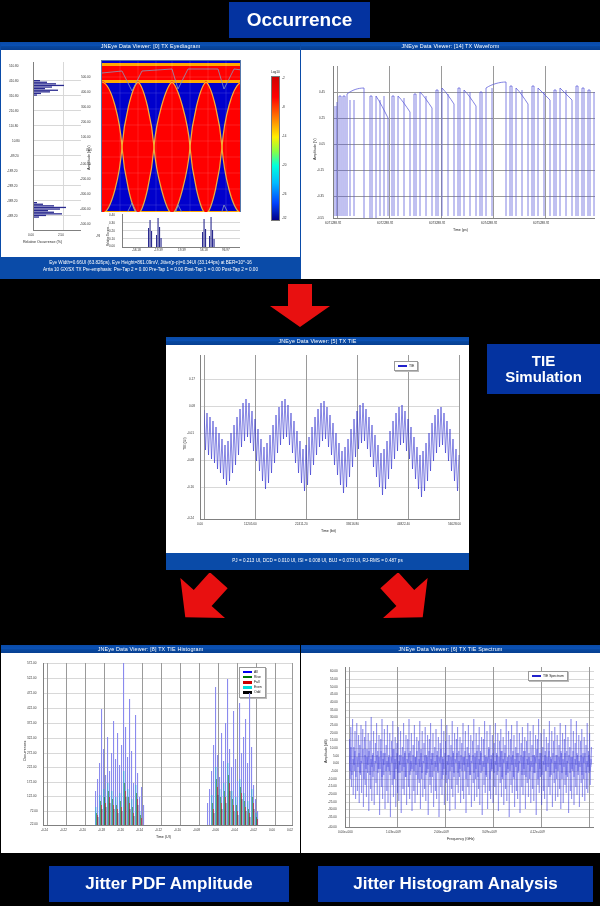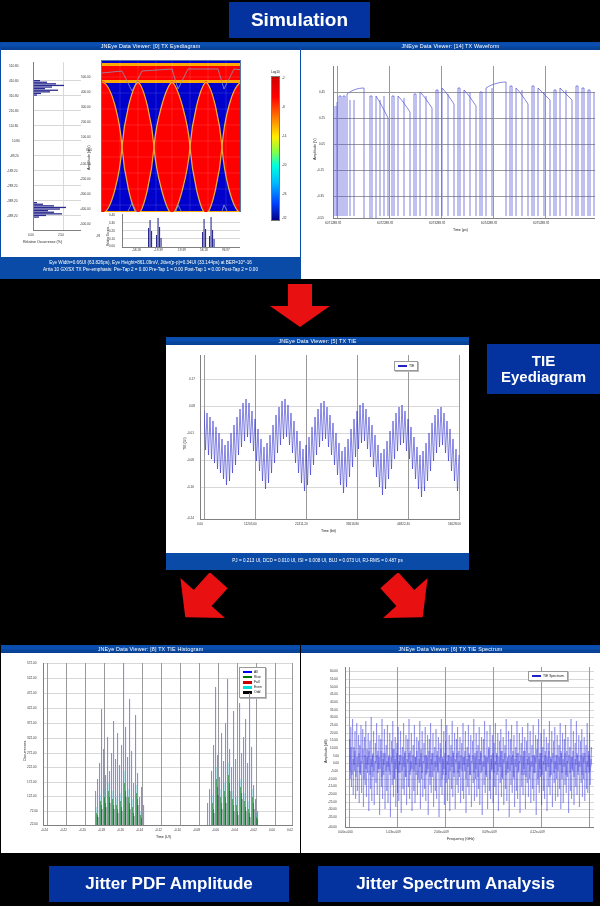--- a/index.html
+++ b/index.html
@@ -38,21 +38,21 @@
   }
   .legend .row { display:flex; align-items:center; gap:2px; white-space:nowrap; }
   .legend .swatch { width:9px; height:1.4px; display:inline-block; }
   .arrow { position:absolute; }
   .simbg { position:absolute; background:#fff; }
 </style>
 </head>
 <body>
 
 <div class="label-box" style="left:229px; top:2px; width:141px; height:36px; font-size:19px;">
-  <span>Simulation</span>
+  <span>Occurrence</span>
 </div>
 
 <div class="simbg" style="left:0; top:42px; width:600px; height:237px; background:#0a4ba8;"></div>
 
 <div class="panel" style="left:1px; top:42px; width:299px; height:215px;">
   <div class="titlebar">JNEye Data Viewer: [0] TX Eyediagram</div>
   <div class="plotarea" style="width:299px;height:207px;">
 
     <div class="axisline" style="left:32px;top:12px;width:1px;height:168px;"></div>
     <div class="axisline" style="left:32px;top:180px;width:48px;height:1px;"></div>
@@ -310,21 +310,21 @@
     <div class="axtitle" style="left:152px;top:178px;">Time (ps)</div>
   </div>
 </div>
 
 <svg class="arrow" style="left:268px;top:284px;" width="64" height="44" viewBox="0 0 64 44">
   <polygon points="20,0 44,0 44,22 62,22 32,43 2,22 20,22" fill="#e81010"></polygon>
 </svg>
 
 <div class="label-box" style="left:487px; top:344px; width:113px; height:50px; font-size:15px; flex-direction:column;">
   <span>TIE</span>
-  <span>Eyediagram</span>
+  <span>Simulation</span>
 </div>
 
 <div class="panel" style="left:166px; top:337px; width:303px; height:233px;">
   <div class="titlebar">JNEye Data Viewer: [5] TX TIE</div>
   <div class="plotarea" style="width:303px;height:208px;background:#fff;">
     <div class="axisline" style="left:34px;top:10px;width:1px;height:164px;"></div>
     <div class="axisline" style="left:34px;top:174px;width:260px;height:1px;"></div>
 
     <div class="gridline" style="left:35px;top:34px;width:259px;height:1px;"></div>
     <div class="gridline" style="left:35px;top:61px;width:259px;height:1px;"></div>
@@ -794,14 +794,14 @@
     <div class="axlabel" style="left:181px;top:177px;">3.09e+009</div>
     <div class="axlabel" style="left:229px;top:177px;">4.12e+009</div>
     <div class="axtitle" style="left:146px;top:184px;">Frequency (GHz)</div>
   </div>
 </div>
 
 <div class="label-box" style="left:49px; top:866px; width:240px; height:36px; font-size:17px;">
   <span>Jitter PDF Amplitude</span>
 </div>
 <div class="label-box" style="left:318px; top:866px; width:275px; height:36px; font-size:17px;">
-  <span>Jitter Spectrum Analysis</span>
+  <span>Jitter Histogram Analysis</span>
 </div>
 
 </body></html>

